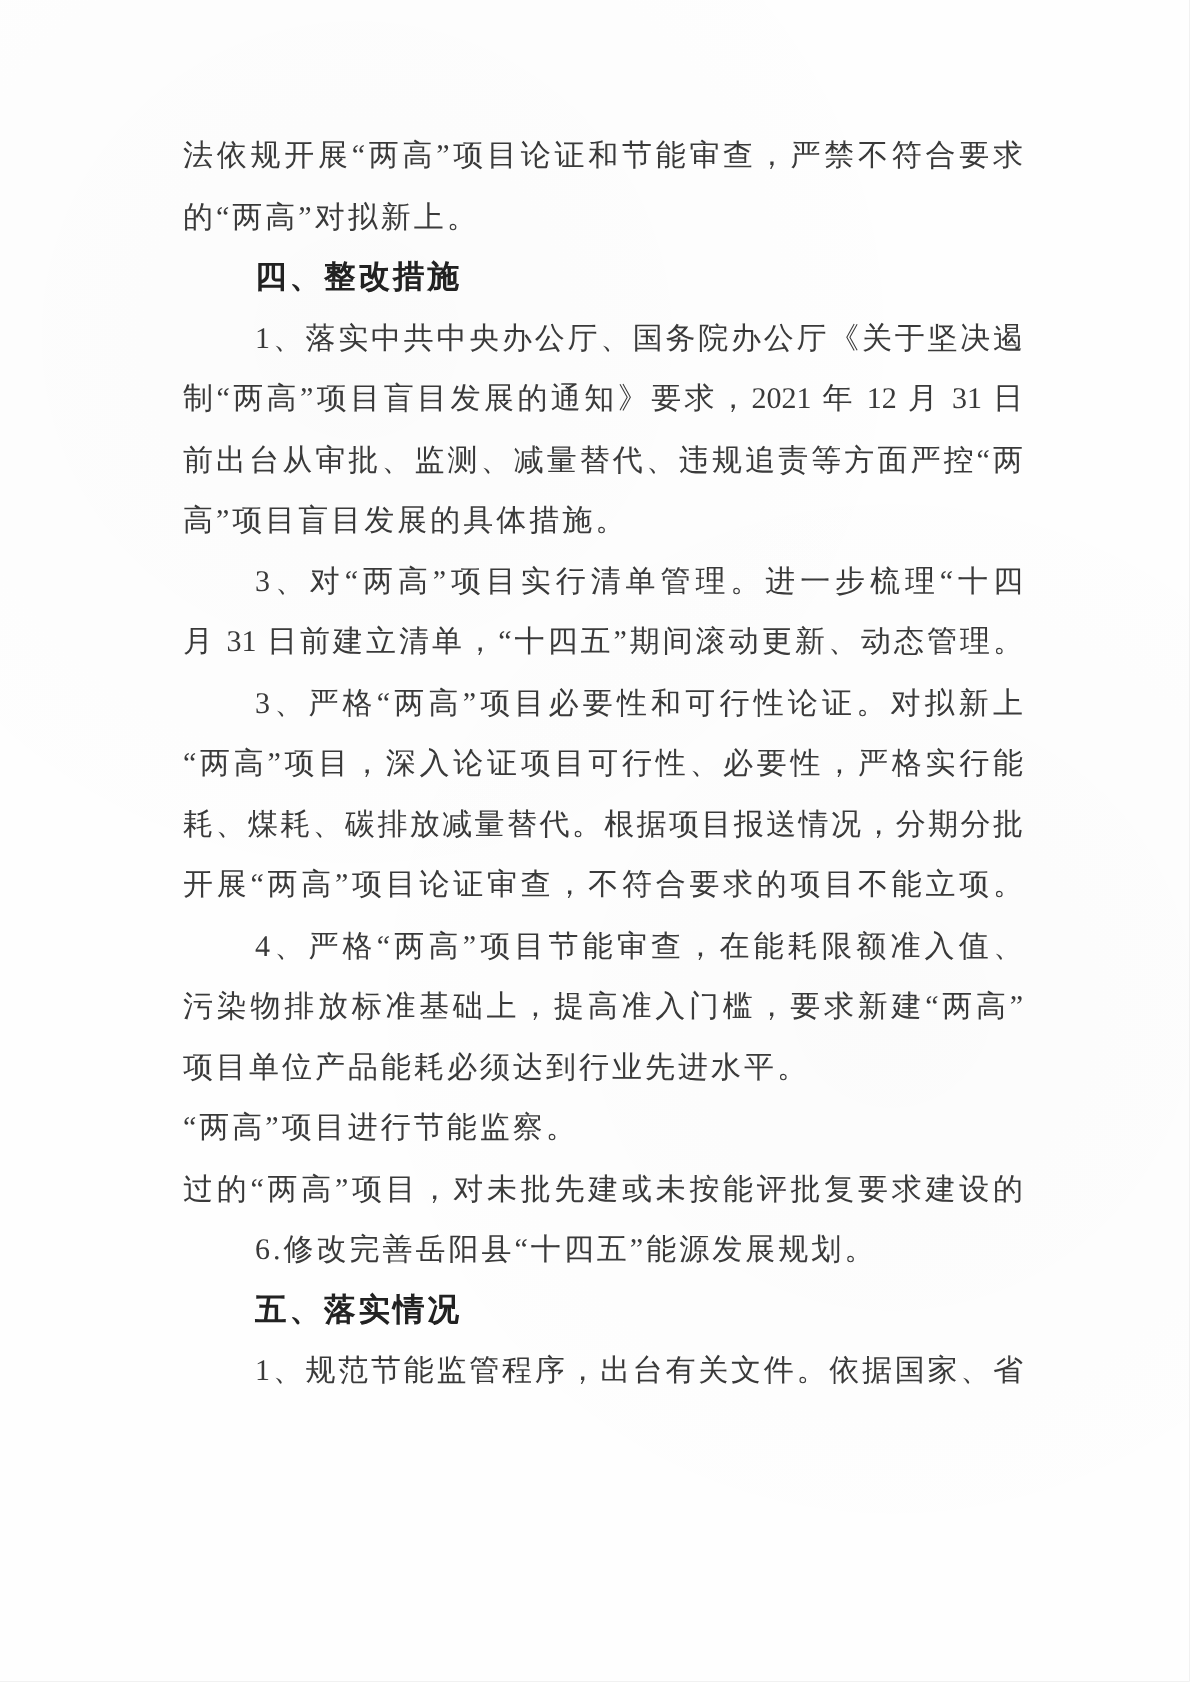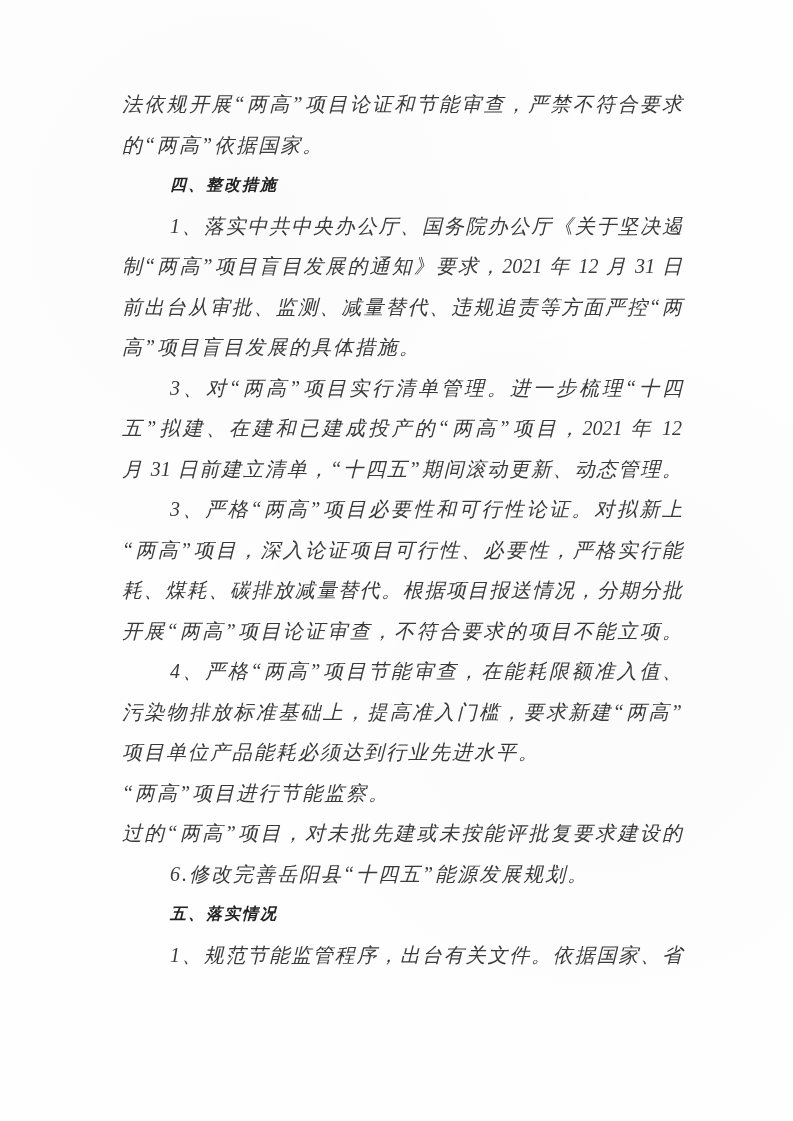--- a/index.html
+++ b/index.html
@@ -29,57 +29,55 @@
   .ln {
     font-family: "Liberation Serif", "DejaVu Serif", serif;
     font-size: 20px;
     line-height: 40.5px;
     height: 40.5px;
     white-space: nowrap;
     color: #3a3a3a;
     text-align: justify;
     text-align-last: justify;
     text-justify: inter-character;
-    font-style: italic;
   }
   .ln.short {
     text-align: left;
     text-align-last: left;
     letter-spacing: 2px;
     white-space: nowrap;
   }
   .ln.indent {
     text-indent: 48px;
     text-align: right;
   }
   .ln.heading {
     font-family: "Liberation Sans", "DejaVu Sans", sans-serif;
     font-weight: bold;
-    font-size: 16px;
+    font-size: 21px;
     color: #222222;
     text-align: center;
     text-align-last: left;
     letter-spacing: 2px;
     text-indent: 48px;
   }
 </style>
 </head>
 <body>
 
 <div class="page">
   <div class="text-column">
     <div class="ln">法依规开展“两高”项目论证和节能审查，严禁不符合要求</div>
-    <div class="ln short">的“两高”依据国家。</div>
+    <div class="ln short">的“两高”对拟新上。</div>
     <div class="ln heading">四、整改措施</div>
     <div class="ln indent">1、落实中共中央办公厅、国务院办公厅《关于坚决遏</div>
     <div class="ln">制“两高”项目盲目发展的通知》要求，2021 年 12 月 31 日</div>
     <div class="ln">前出台从审批、监测、减量替代、违规追责等方面严控“两</div>
     <div class="ln short">高”项目盲目发展的具体措施。</div>
     <div class="ln indent">3、对“两高”项目实行清单管理。进一步梳理“十四</div>
-    <div class="ln">五”拟建、在建和已建成投产的“两高”项目，2021 年 12</div>
     <div class="ln">月 31 日前建立清单，“十四五”期间滚动更新、动态管理。</div>
     <div class="ln indent">3、严格“两高”项目必要性和可行性论证。对拟新上</div>
     <div class="ln">“两高”项目，深入论证项目可行性、必要性，严格实行能</div>
     <div class="ln">耗、煤耗、碳排放减量替代。根据项目报送情况，分期分批</div>
     <div class="ln">开展“两高”项目论证审查，不符合要求的项目不能立项。</div>
     <div class="ln indent">4、严格“两高”项目节能审查，在能耗限额准入值、</div>
     <div class="ln">污染物排放标准基础上，提高准入门槛，要求新建“两高”</div>
     <div class="ln short">项目单位产品能耗必须达到行业先进水平。</div>
     <div class="ln short">“两高”项目进行节能监察。</div>
     <div class="ln">过的“两高”项目，对未批先建或未按能评批复要求建设的</div>

